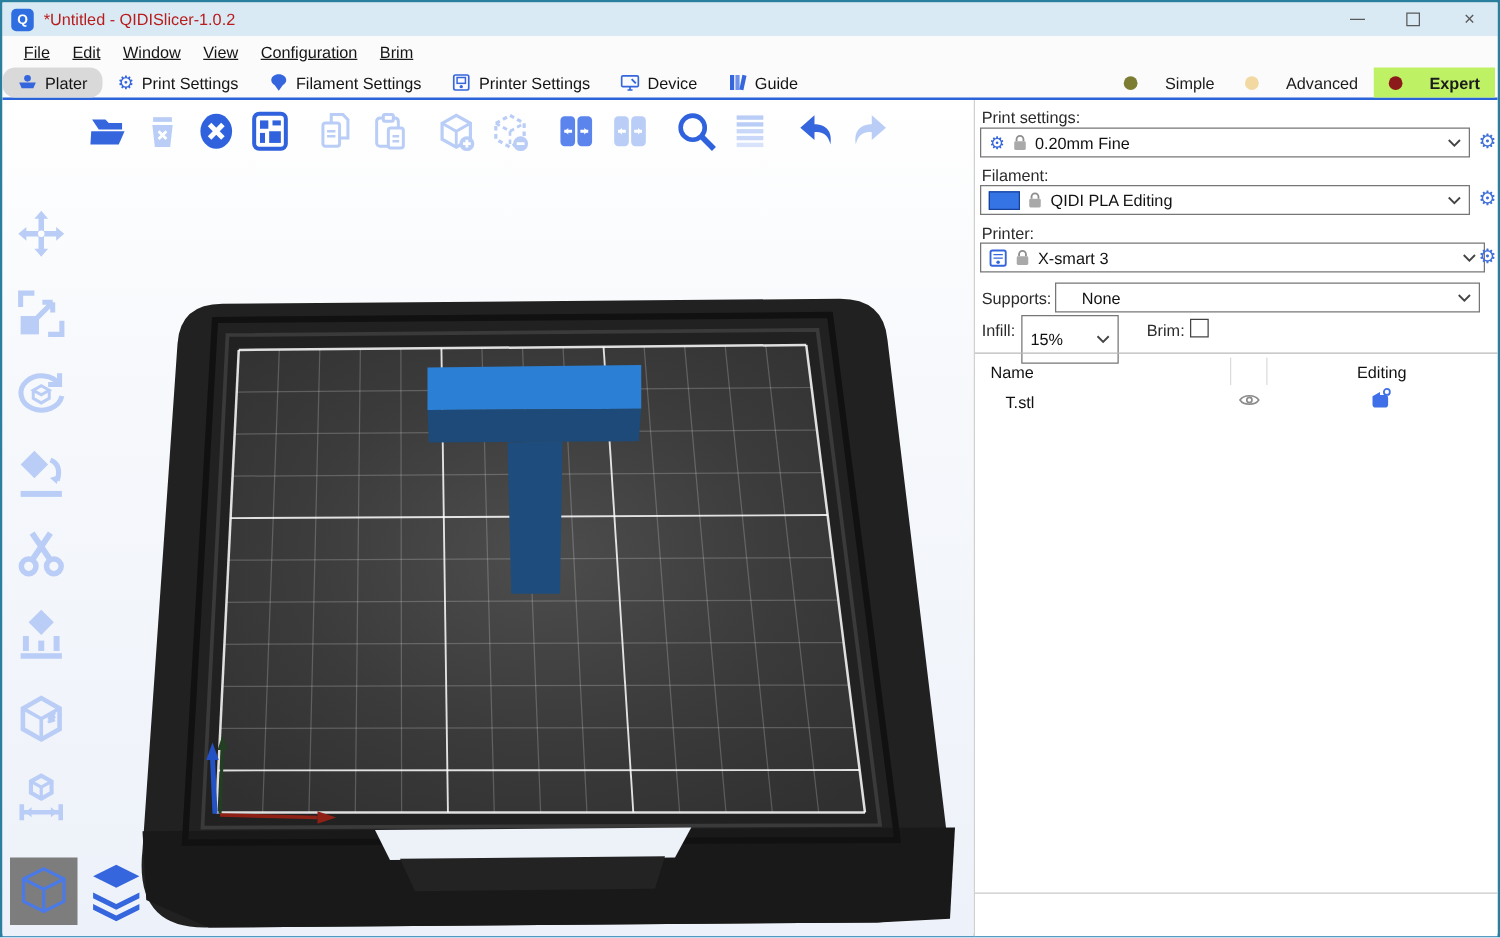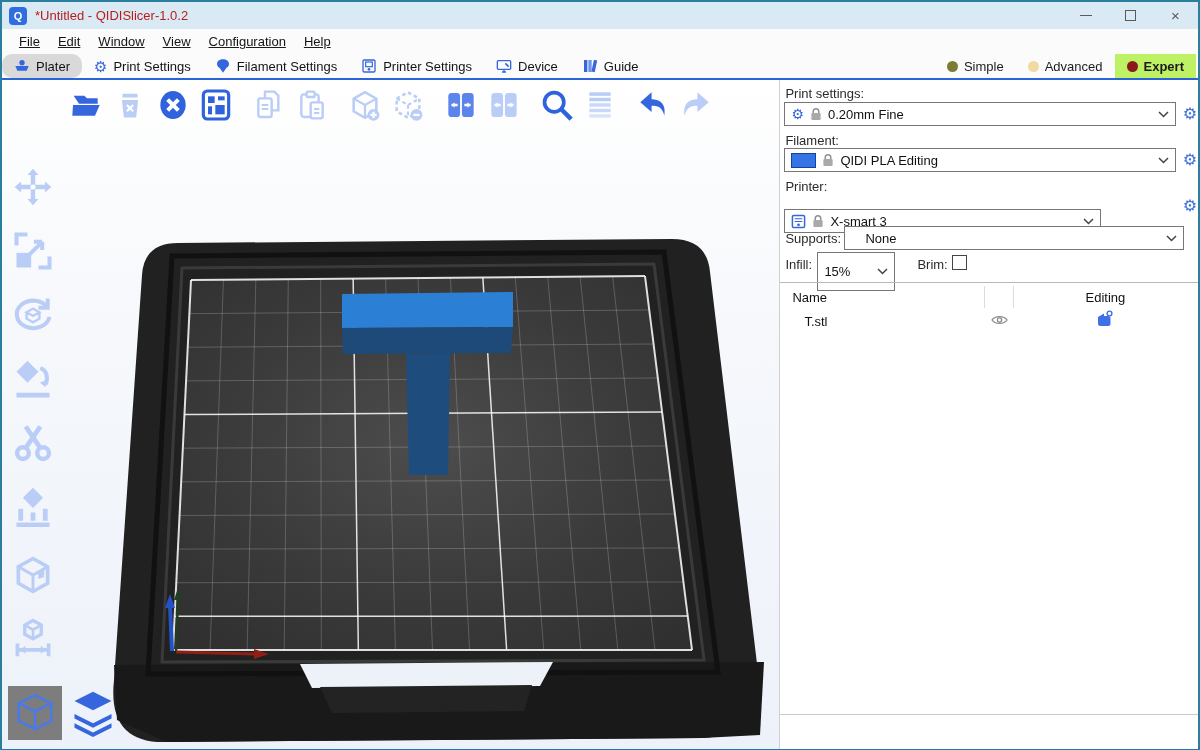--- a/index.html
+++ b/index.html
@@ -23,21 +23,21 @@
   .menubar { position:absolute; left:0; right:0; top:27px; height:25px; background:#fbfbfb; display:flex; align-items:center; padding-left:8px;text-decoration:underline; }
   .menuitem { padding:3px 9px; color:#141414; }
 
   
   .tabbar { position:absolute; left:0; right:0; top:52px; height:26px; background:#fbfbfb; border-bottom:2px solid #2b63d9; display:flex; align-items:stretch; }
   .tab { display:flex; align-items:center; gap:6px; padding:0 12px; color:#141414;border-radius:10px; }
   .tab.active { background:#d9d9d9; }
   .tab svg, .tab .gearglyph { flex:0 0 auto; }
   .gearglyph { color:#3566dd; font-size:15px; line-height:1; }
   .modes { margin-left:auto; display:flex; align-items:stretch; padding-right:2px; }
-  .mode { display:flex; align-items:center; gap:6px; padding:0 12px; }
+  .mode { display:flex; align-items:center; gap:22px; padding:0 12px; }
   .mode.active { background:#bef264; font-weight:bold; }
   .dot { width:11px; height:11px; border-radius:50%; }
 
   
   .main { position:absolute; left:0; right:0; top:78px; bottom:0; display:flex; }
   .viewport { position:relative; width:780px; height:669px; background:linear-gradient(#ffffff 0%, #f7f9fc 30%, #edf1f9 100%); overflow:hidden; }
   .bedsvg { position:absolute; left:0; top:0; }
 
   
   .tb-top { position:absolute; left:68px; top:6px; display:flex; align-items:center; }
@@ -88,21 +88,21 @@
         </div>
     </div>
   </div>
 
   <div class="menubar">
     <div class="menuitem">File</div>
     <div class="menuitem">Edit</div>
     <div class="menuitem">Window</div>
     <div class="menuitem">View</div>
     <div class="menuitem">Configuration</div>
-    <div class="menuitem">Help</div>
+    <div class="menuitem">Brim</div>
   </div>
 
   <div class="tabbar">
     <div class="tab active">
       <svg width="16" height="16" viewBox="0 0 24 24">
           <circle cx="12" cy="7" r="4" fill="#3566dd"></circle>
           <path d="M2 12h20l-3 7H5z" fill="#3566dd"></path>
         </svg>
       <span>Plater</span>
     </div>
@@ -429,21 +429,21 @@
             <rect x="1.5" y="6" width="10" height="7.5" rx="1.2" fill="#a9a9a9"></rect>
           </svg>
         <span class="val">QIDI PLA Editing</span>
         <svg class="chev" width="11" height="7" viewBox="0 0 11 7">
             <polyline points="1,1 5.5,5.5 10,1" fill="none" stroke="#444" stroke-width="1.5"></polyline>
           </svg>
       </div>
       <div class="gearbtn" style="left:401px; top:71px;">⚙</div>
 
       <div class="plabel" style="top:99px">Printer:</div>
-      <div class="combo" style="left:4px; top:129px; width:317px;">
+      <div class="combo" style="left:4px; top:114px; width:404px;">
         <svg width="15" height="15" viewBox="0 0 16 16">
             <rect x="1.5" y="1.5" width="13" height="13" rx="1.5" fill="none" stroke="#3566dd" stroke-width="1.6"></rect>
             <path d="M4 5h8M4 8h8" stroke="#3566dd" stroke-width="1.2"></path>
             <circle cx="8" cy="11.5" r="1.5" fill="#3566dd"></circle>
           </svg>
         <svg width="12" height="14" viewBox="0 0 13 14">
             <path d="M3.5 6V4.2a3 3 0 0 1 6 0V6" fill="none" stroke="#8f8f8f" stroke-width="1.6"></path>
             <rect x="1.5" y="6" width="10" height="7.5" rx="1.2" fill="#a9a9a9"></rect>
           </svg>
         <span class="val">X-smart 3</span>

